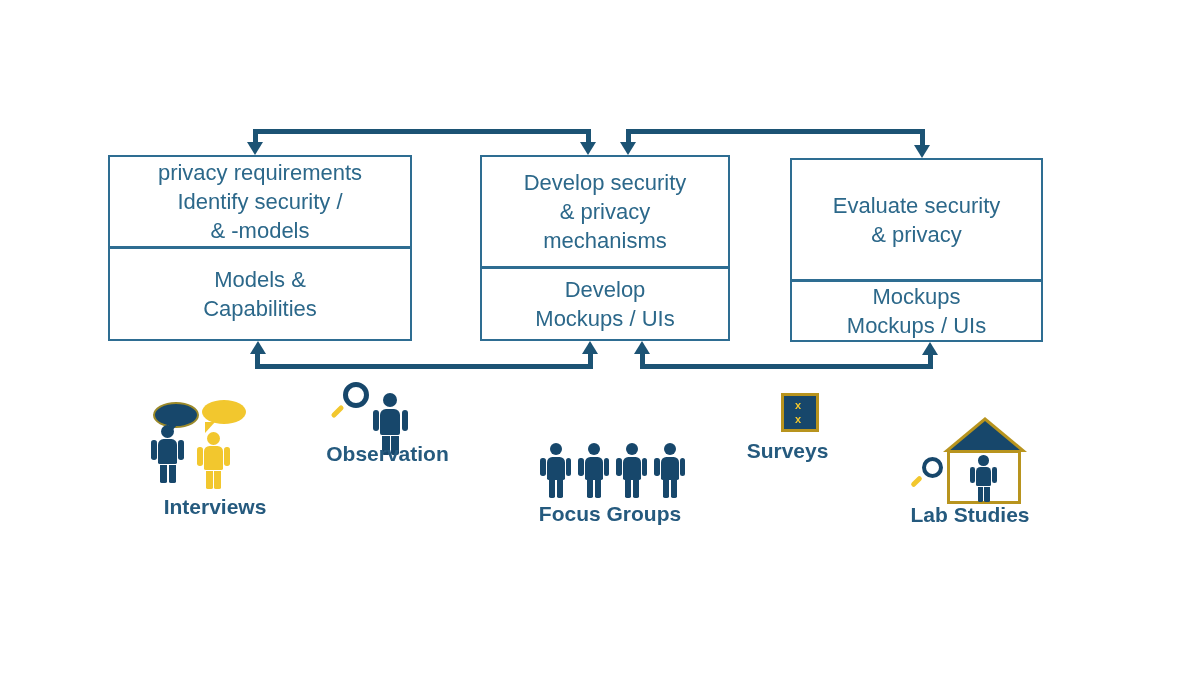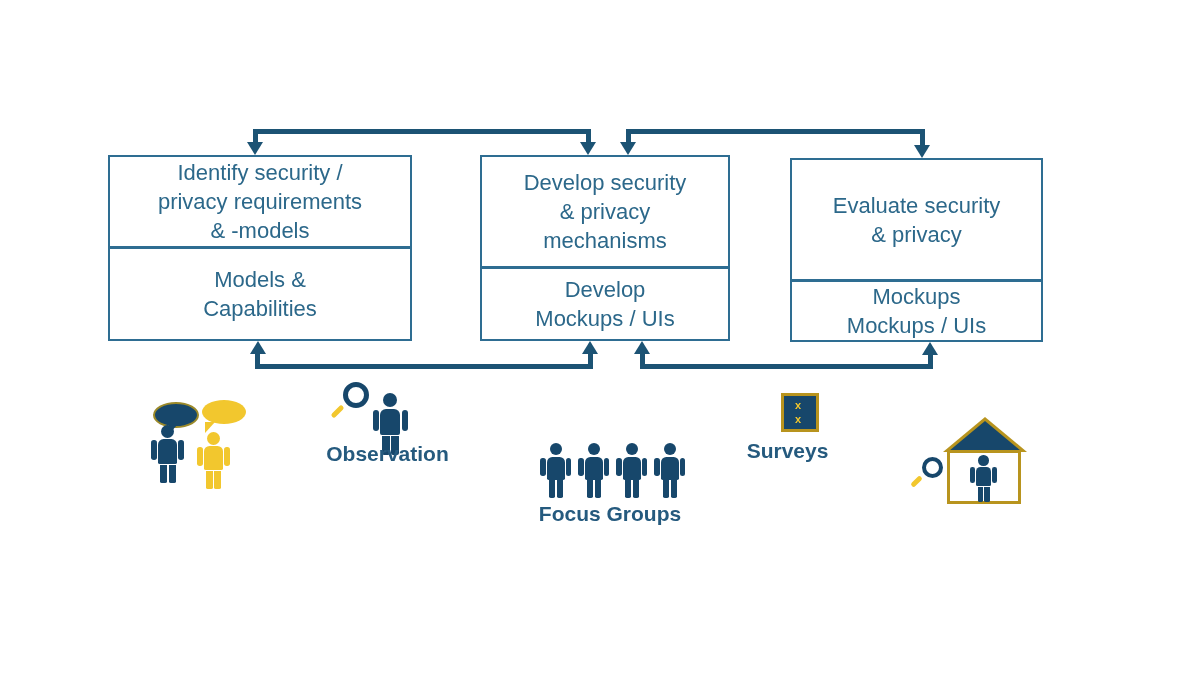--- a/index.html
+++ b/index.html
@@ -94,22 +94,22 @@
   <div>
     <div class="cl" style="left:640px;top:364px;width:293px;height:5px"></div>
     <div class="cl" style="left:640px;top:353px;width:5px;height:16px"></div>
     <div class="cl" style="left:928px;top:353px;width:5px;height:16px"></div>
     <div class="arr-u" style="left:634px;top:341px"></div>
     <div class="arr-u" style="left:922px;top:342px"></div>
   </div>
 
   <div class="box" style="left:108px;top:155px;width:304px;height:186px">
     <div class="cell top" style="height:92px">
+      <div class="ln">privacy requirements</div>
       <div class="ln">Identify security /</div>
-      <div class="ln">privacy requirements</div>
       <div class="ln">&amp; -models</div>
     </div>
     <div class="cell bottom">
       <div class="ln">Models &amp;</div>
       <div class="ln">Capabilities</div>
     </div>
   </div>
 
   <div class="box" style="left:480px;top:155px;width:250px;height:186px">
     <div class="cell top" style="height:112px">
@@ -146,20 +146,21 @@
         <i class="p-leg r"></i>
     </div>
     <div class="person yellow" style="left:52px;top:37px;font-size:9.2px">
       <i class="p-head"></i>
         <i class="p-torso"></i>
         <i class="p-arm l"></i>
         <i class="p-arm r"></i>
         <i class="p-leg l"></i>
         <i class="p-leg r"></i>
     </div>
+    <div class="mlabel" style="top:100px">Interviews</div>
   </div>
 
   <div class="method" style="left:315px;top:378px;width:145px;height:95px">
     <div class="mag-ring" style="left:28px;top:4px;width:16px;height:16px"></div>
     <div class="mag-handle" style="left:20px;top:26px;width:5px;height:15px"></div>
     <div class="person navy" style="left:57px;top:15px;font-size:10px">
       <i class="p-head"></i>
         <i class="p-torso"></i>
         <i class="p-arm l"></i>
         <i class="p-arm r"></i>
@@ -220,15 +221,16 @@
     <div class="person navy" style="left:75px;top:40px;font-size:7.5px">
       <i class="p-head"></i>
         <i class="p-torso"></i>
         <i class="p-arm l"></i>
         <i class="p-arm r"></i>
         <i class="p-leg l"></i>
         <i class="p-leg r"></i>
     </div>
     <div class="mag-ring" style="left:27px;top:42px;width:13px;height:13px;border-width:4.5px"></div>
     <div class="mag-handle" style="left:19px;top:60px;width:5px;height:13px"></div>
+    <div class="mlabel" style="top:88px">Lab Studies</div>
   </div>
 
 </div>
 
 </body></html>

